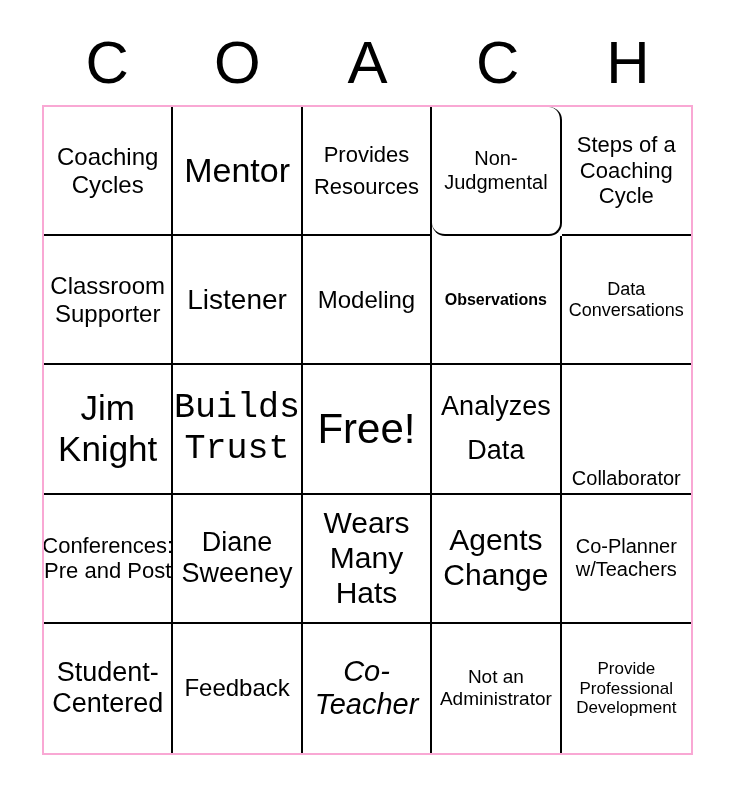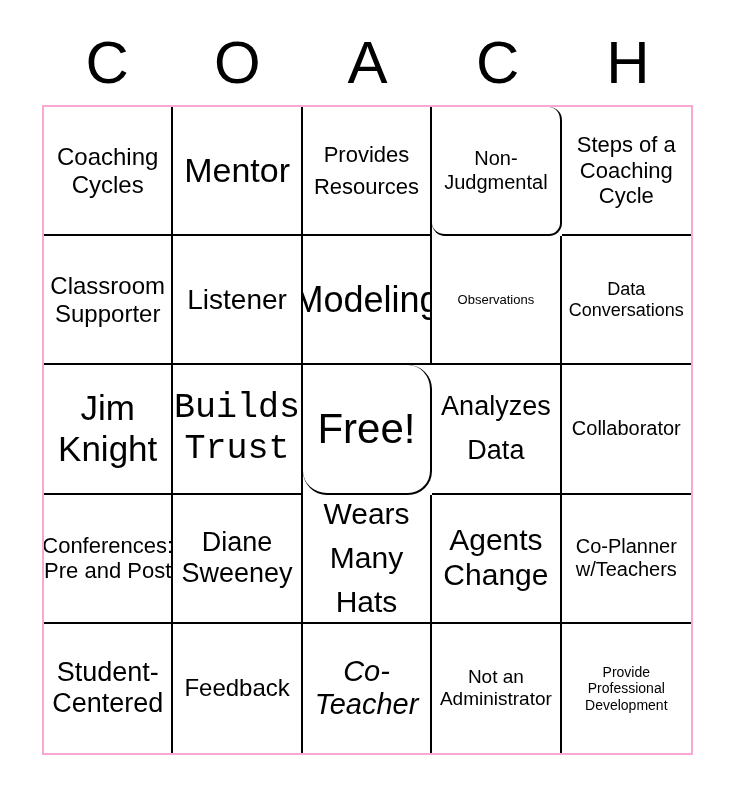--- a/index.html
+++ b/index.html
@@ -95,57 +95,57 @@
       <div class="line">Coaching</div>
       <div class="line">Cycle</div>
     </div>
     <div class="cell" style="font-size: 24px;">
       <div class="line">Classroom</div>
       <div class="line">Supporter</div>
     </div>
     <div class="cell" style="font-size: 28px;">
       <div class="line">Listener</div>
     </div>
-    <div class="cell" style="font-size: 36px;">
+    <div class="cell" style="font-size: 24px;">
       <div class="line">Modeling</div>
     </div>
-    <div class="cell" style="font-size: 13px;">
+    <div class="cell" style="font-size: 16px; font-weight: bold;">
       <div class="line">Observations</div>
     </div>
     <div class="cell" style="font-size: 18px;">
       <div class="line">Data</div>
       <div class="line">Conversations</div>
     </div>
     <div class="cell" style="font-size: 35px;">
       <div class="line">Jim</div>
       <div class="line">Knight</div>
     </div>
     <div class="cell" style="font-size: 35px; font-family: Liberation Mono, monospace;">
       <div class="line">Builds</div>
       <div class="line">Trust</div>
     </div>
-    <div class="cell" style="font-size: 42px; border-radius: 24px;">
+    <div class="cell" style="font-size: 42px;">
       <div class="line">Free!</div>
     </div>
     <div class="cell" style="font-size: 27px; gap: 13px;">
       <div class="line">Analyzes</div>
       <div class="line">Data</div>
     </div>
-    <div class="cell" style="font-size: 20px;">
+    <div class="cell" style="font-size: 20px; justify-content: flex-end;">
       <div class="line">Collaborator</div>
     </div>
     <div class="cell" style="font-size: 22px;">
       <div class="line">Conferences:</div>
       <div class="line">Pre and Post</div>
     </div>
     <div class="cell" style="font-size: 27px;">
       <div class="line">Diane</div>
       <div class="line">Sweeney</div>
     </div>
-    <div class="cell" style="font-size: 30px; justify-content: space-between;">
+    <div class="cell" style="font-size: 30px;">
       <div class="line">Wears</div>
       <div class="line">Many</div>
       <div class="line">Hats</div>
     </div>
     <div class="cell" style="font-size: 30px;">
       <div class="line">Agents</div>
       <div class="line">Change</div>
     </div>
     <div class="cell" style="font-size: 20px;">
       <div class="line">Co-Planner</div>
@@ -159,18 +159,18 @@
       <div class="line">Feedback</div>
     </div>
     <div class="cell" style="font-size: 29px; font-style: italic;">
       <div class="line">Co-</div>
       <div class="line">Teacher</div>
     </div>
     <div class="cell" style="font-size: 19px;">
       <div class="line">Not an</div>
       <div class="line">Administrator</div>
     </div>
-    <div class="cell" style="font-size: 14px;">
+    <div class="cell" style="font-size: 17px;">
       <div class="line">Provide</div>
       <div class="line">Professional</div>
       <div class="line">Development</div>
     </div>
   </div>
 
 </body></html>

